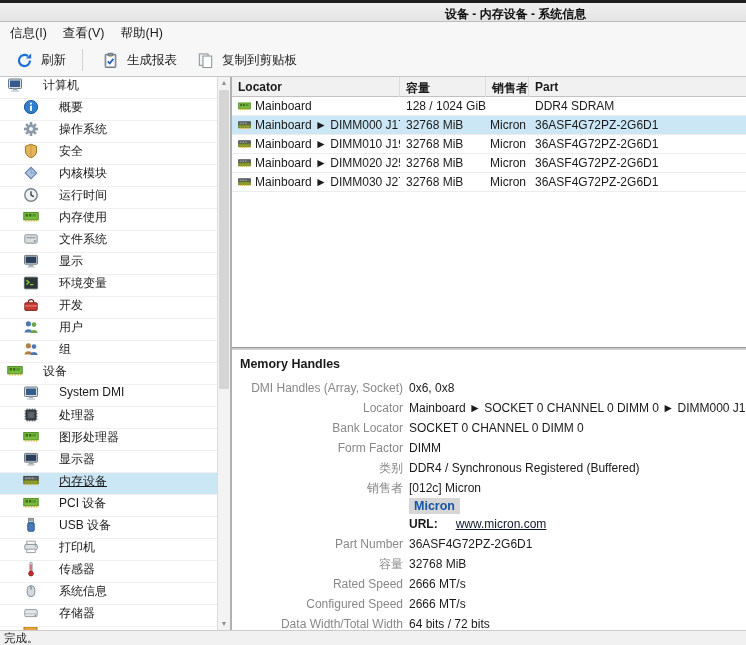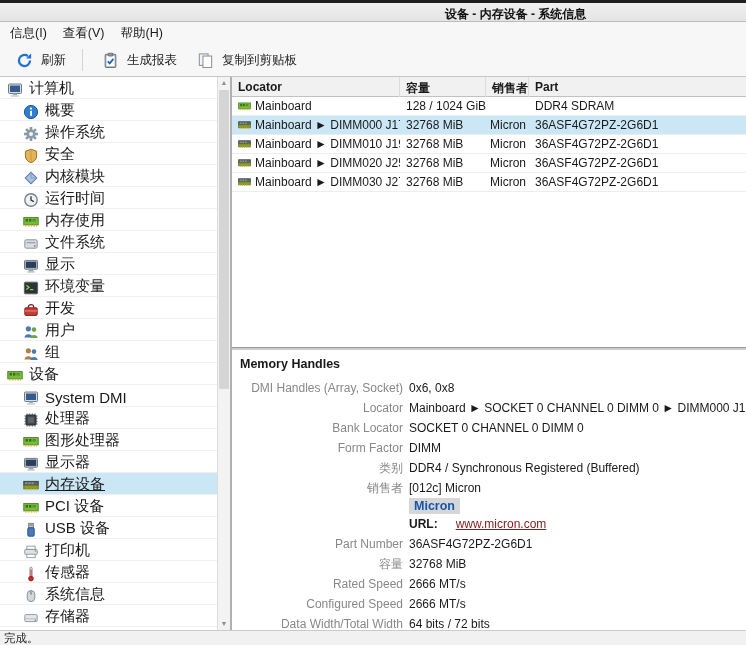--- a/index.html
+++ b/index.html
@@ -27,21 +27,21 @@
   .tb-btn { display: flex; align-items: center; gap: 8px; padding: 4px 10px; font-size: 12.5px; background: none; border: none; font-family: inherit; color: #1a1a1a; }
   .tb-sep { width: 1px; height: 22px; background: #d2d2d2; margin: 0 9px 0 6px; flex: none; }
   .ic { display: inline-flex; flex: none; line-height: 0; }
 
   
   .main { flex: 1; min-height: 0; display: flex; }
 
   
   .sidebar { width: 232px; flex: none; display: flex; border-right: 2px solid #b0b0b0; background: #fff; }
   .side-list { width: 217px; overflow: hidden; }
-  .side-row { height: 22px; display: flex; align-items: flex-end; gap: 6px; padding-left: 7px; border-bottom: 1px solid #f0f0f0; font-size: 15px; white-space: nowrap; }
+  .side-row { height: 22px; display: flex; align-items: flex-start; gap: 20px; padding-left: 7px; border-bottom: 1px solid #f0f0f0; font-size: 12px; white-space: nowrap; }
   .side-row.child { padding-left: 23px; }
   .side-row.sel { background: #cbe7f5; text-decoration: underline; }
   .side-scroll { width: 13px; flex: none; background: #f3f3f3; border-left: 1px solid #dcdcdc; position: relative; }
   .sarr { position: absolute; left: 0; right: 0; text-align: center; font-size: 7px; color: #8e8e8e; line-height: 12px; }
   .sarr.up { top: 0; } .sarr.dn { bottom: 0; }
   .sthumb { position: absolute; left: 1px; right: 1px; top: 13px; height: 54%; background: #d5d5d5; border-radius: 1px; }
 
   
   .rightpane { flex: 1; min-width: 0; display: flex; flex-direction: column; background: #fff; }
   .table-pane { height: 270px; flex: none; overflow: hidden; }
@@ -57,21 +57,21 @@
 
   
   .details-pane { flex: 1; min-height: 0; overflow: hidden; padding: 5px 0 0 6px; }
   .d-title { font-weight: bold; font-size: 12.5px; padding: 2px 0 7px 2px; }
   .d-row { display: flex; align-items: center; min-height: 20px; }
   .d-row.tight { min-height: 16px; }
   .d-label { width: 165px; flex: none; text-align: right; color: #888; margin-right: 6px; white-space: nowrap; }
   .d-value { white-space: nowrap; }
   .badge { background: #d6d6d6; color: #1456a8; font-weight: bold; padding: 1px 5px; font-size: 12.5px; }
   .urlrow b { margin-right: 18px; }
-  a.link { color: #7f1d1d; }
+  a.link { color: #0f172a; }
 
   
   .statusbar { height: 15px; flex: none; background: #f1f1f1; border-top: 1px solid #cbcbcb; display: flex; align-items: center; padding-left: 4px; font-size: 11.5px; color: #222; }
 </style>
 </head>
 <body>
 
 <div class="window">
 
   <div class="titlebar">

